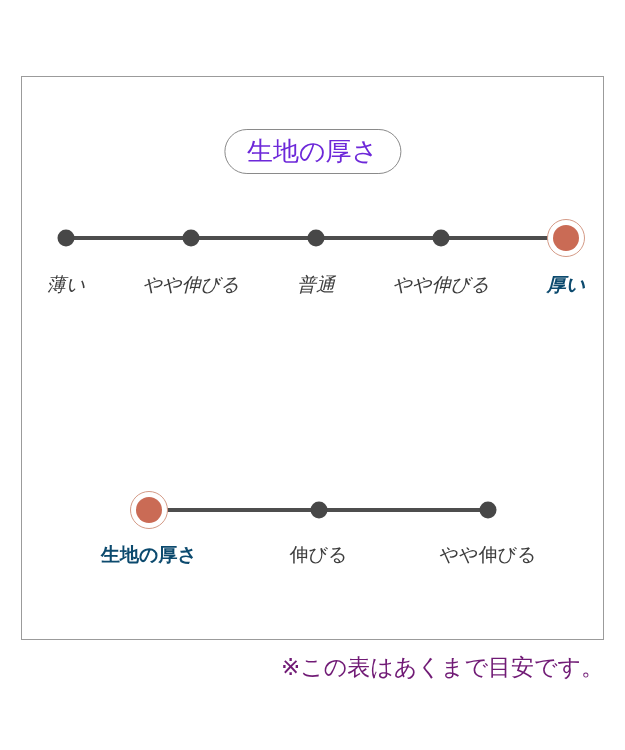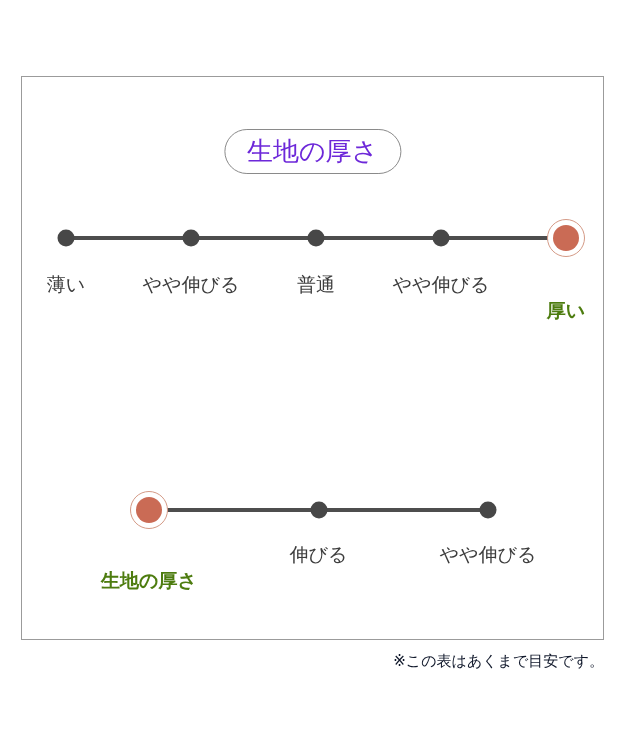--- a/index.html
+++ b/index.html
@@ -70,39 +70,39 @@
   .marker .core {
     position: absolute;
     left: 50%; top: 50%;
     width: 26px; height: 26px;
     border-radius: 50%;
     background: var(--accent, #ca6b55);
     transform: translate(-50%, -50%);
   }
 
   .labels { position: absolute; height: 24px; }
-  .labels-1 { left: 44px; top: 197px; width: 500px; }
+  .labels-1 { left: 44px; top: 197px; width: 500px; font-style: italic; }
   .labels-2 { left: 127px; top: 467px; width: 339px; }
   .lbl {
     position: absolute;
     top: 0;
     transform: translateX(-50%);
     white-space: nowrap;
     font-size: 19px;
     color: #3d3d3d;
     line-height: 1.2;
   }
-  .lbl.selected { font-weight: 700; color: #4d7c0f; margin-top: 26px; }
+  .lbl.selected { font-weight: 700; color: #0c4a6e; }
 
   .footnote {
     position: absolute;
     right: 21px;
     top: 652px;
-    font-size: 15px;
-    color: #0f172a;
+    font-size: 23px;
+    color: #701a75;
     white-space: nowrap;
   }
 </style>
 </head>
 <body>
 
 <div class="canvas">
   <div class="frame">
 
     <div class="pill pill-1">生地の厚さ</div>

